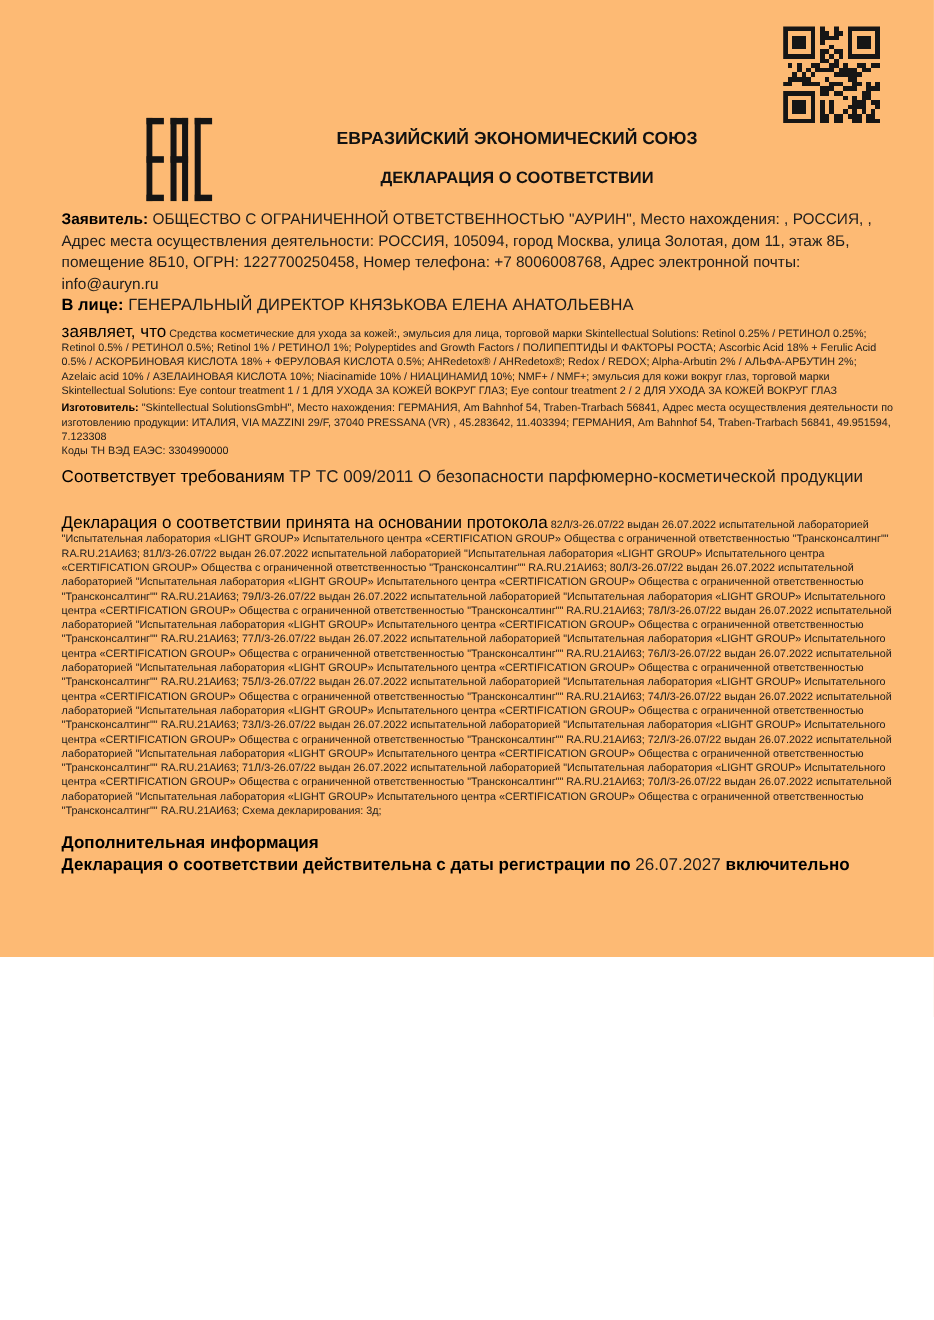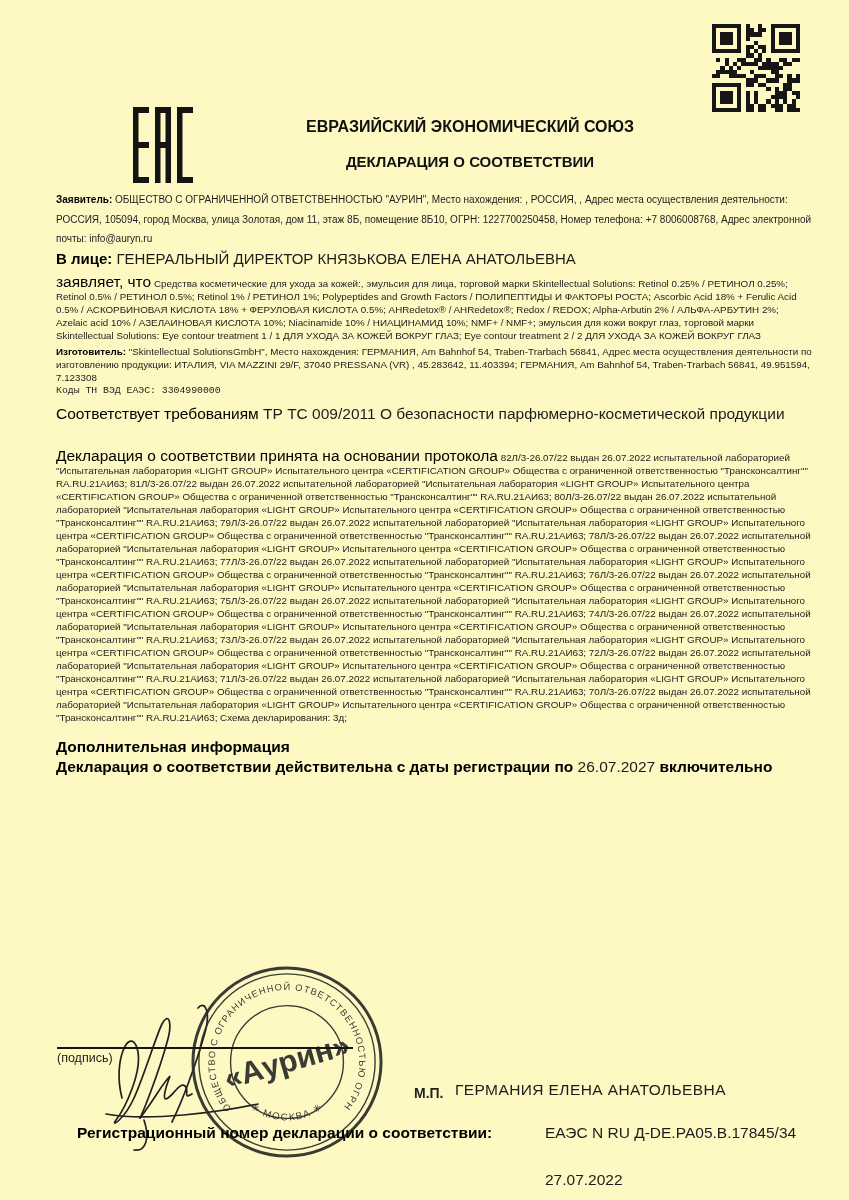--- a/index.html
+++ b/index.html
@@ -1,34 +1,34 @@
 <!DOCTYPE html>
 <html><head>
 <meta charset="utf-8">
 <style>
   html,body{margin:0;padding:0;background:#fff;}
   .page{
-    position:relative;width:849px;height:1200px;background:#fef9c3;overflow:hidden;
+    position:relative;width:849px;height:870px;background:#fdba74;overflow:hidden;
     font-family:"Liberation Sans","DejaVu Sans",sans-serif;color:#1c1c1c;
   }
   
   .eac-logo{position:absolute;left:133px;top:107px;}
   .titles{position:absolute;left:190px;top:118px;width:560px;text-align:center;}
   .title-union{font-size:16px;font-weight:bold;color:#111;}
   .title-doc{font-size:15px;font-weight:bold;color:#111;margin-top:17px;}
   .qr{position:absolute;right:49px;top:24px;width:88px;height:88px;}
   
   .content{position:absolute;left:56px;top:190px;width:757px;}
-  .p-main{font-size:10px;line-height:19.5px;}
+  .p-main{font-size:14px;line-height:19.5px;}
   .lbl{font-weight:bold;color:#000;}
   .p-person{font-size:15px;line-height:19.5px;}
   .p-small{font-size:9.8px;line-height:13px;margin-top:7px;}
   .lead{font-size:15.5px;font-weight:normal;color:#000;}
   .p-manuf{font-size:9.8px;line-height:13px;margin-top:3px;}
-  .line-small{font-size:9.8px;line-height:13px;font-family:Liberation Mono, monospace;}
+  .line-small{font-size:9.8px;line-height:13px;}
   .p-conform{font-size:15.5px;line-height:20px;margin-top:7px;}
   .p-basis{font-size:9.8px;line-height:13px;margin-top:25px;}
   .p-addinfo{font-size:15.5px;font-weight:bold;color:#000;margin-top:14px;}
   .p-valid{font-size:15.5px;line-height:21px;font-weight:bold;color:#000;}
   .p-valid .val{font-weight:normal;color:#1c1c1c;}
   
   .sig-svg{position:absolute;left:100px;top:998px;}
   .stamp{position:absolute;left:188px;top:963px;}
   .mp{position:absolute;left:414px;top:1085px;font-size:14px;font-weight:bold;color:#222;}
   .sign-line{position:absolute;left:57px;top:1047px;width:296px;border-top:2px solid #161616;text-align:left;}

